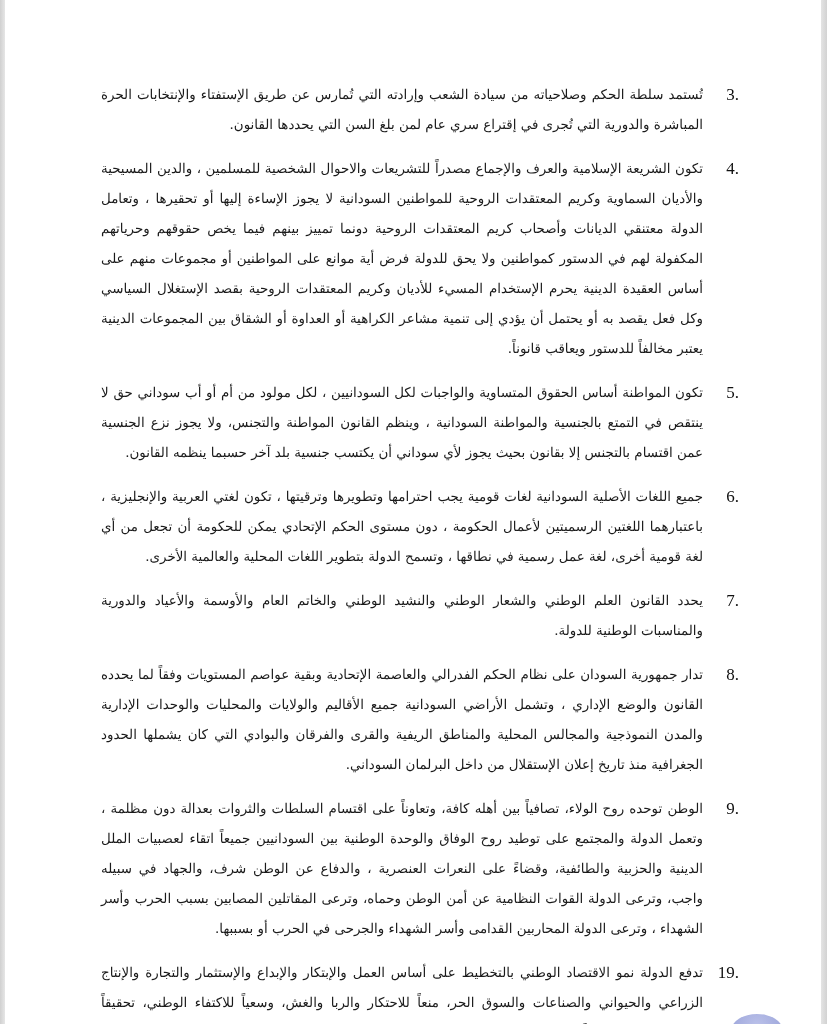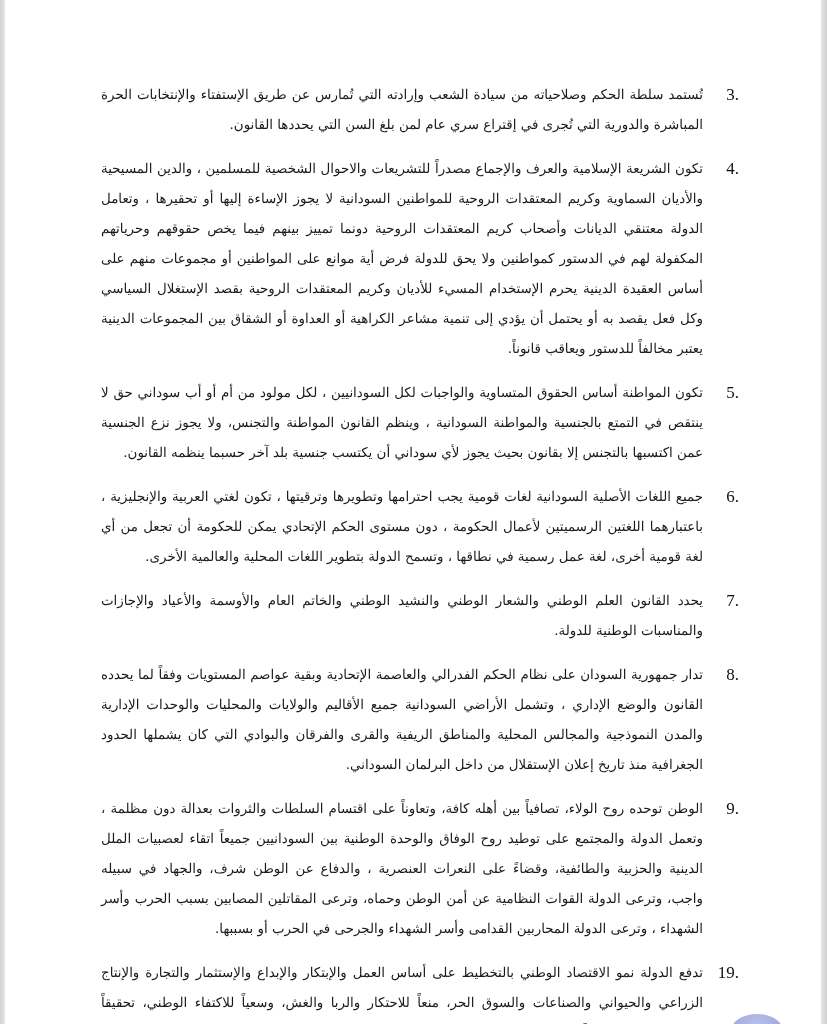--- a/index.html
+++ b/index.html
@@ -83,31 +83,31 @@
       <span class="text">تُستمد سلطة الحكم وصلاحياته من سيادة الشعب وإرادته التي تُمارس عن طريق الإستفتاء والإنتخابات الحرة المباشرة والدورية التي تُجرى في إقتراع سري عام لمن بلغ السن التي يحددها القانون.</span>
     </div>
 
     <div class="article">
       <span class="num">4.</span>
       <span class="text">تكون الشريعة الإسلامية والعرف والإجماع مصدراً للتشريعات والاحوال الشخصية للمسلمين ، والدين المسيحية والأديان السماوية وكريم المعتقدات الروحية للمواطنين السودانية لا يجوز الإساءة إليها أو تحقيرها ، وتعامل الدولة معتنقي الديانات وأصحاب كريم المعتقدات الروحية دونما تمييز بينهم فيما يخص حقوقهم وحرياتهم المكفولة لهم في الدستور كمواطنين ولا يحق للدولة فرض أية موانع على المواطنين أو مجموعات منهم على أساس العقيدة الدينية يحرم الإستخدام المسيء للأديان وكريم المعتقدات الروحية بقصد الإستغلال السياسي وكل فعل يقصد به أو يحتمل أن يؤدي إلى تنمية مشاعر الكراهية أو العداوة أو الشقاق بين المجموعات الدينية يعتبر مخالفاً للدستور ويعاقب قانوناً.</span>
     </div>
 
     <div class="article">
       <span class="num">5.</span>
-      <span class="text">تكون المواطنة أساس الحقوق المتساوية والواجبات لكل السودانيين ، لكل مولود من أم أو أب سوداني حق لا ينتقص في التمتع بالجنسية والمواطنة السودانية ، وينظم القانون المواطنة والتجنس، ولا يجوز نزع الجنسية عمن اكتسبها بالتجنس إلا بقانون بحيث يجوز لأي سوداني أن يكتسب جنسية بلد آخر حسبما ينظمه القانون.</span>
+      <span class="text">تكون المواطنة أساس الحقوق المتساوية والواجبات لكل السودانيين ، لكل مولود من أم أو أب سوداني حق لا ينتقص في التمتع بالجنسية والمواطنة السودانية ، وينظم القانون المواطنة والتجنس، ولا يجوز نزع الجنسية عمن اقتسام بالتجنس إلا بقانون بحيث يجوز لأي سوداني أن يكتسب جنسية بلد آخر حسبما ينظمه القانون.</span>
     </div>
 
     <div class="article">
       <span class="num">6.</span>
       <span class="text">جميع اللغات الأصلية السودانية لغات قومية يجب احترامها وتطويرها وترقيتها ، تكون لغتي العربية والإنجليزية ، باعتبارهما اللغتين الرسميتين لأعمال الحكومة ، دون مستوى الحكم الإتحادي يمكن للحكومة أن تجعل من أي لغة قومية أخرى، لغة عمل رسمية في نطاقها ، وتسمح الدولة بتطوير اللغات المحلية والعالمية الأخرى.</span>
     </div>
 
     <div class="article">
       <span class="num">7.</span>
-      <span class="text">يحدد القانون العلم الوطني والشعار الوطني والنشيد الوطني والخاتم العام والأوسمة والأعياد والإجازات والمناسبات الوطنية للدولة.</span>
+      <span class="text">يحدد القانون العلم الوطني والشعار الوطني والنشيد الوطني والخاتم العام والأوسمة والأعياد والدورية والمناسبات الوطنية للدولة.</span>
     </div>
 
     <div class="article">
       <span class="num">8.</span>
       <span class="text">تدار جمهورية السودان على نظام الحكم الفدرالي والعاصمة الإتحادية وبقية عواصم المستويات وفقاً لما يحدده القانون والوضع الإداري ، وتشمل الأراضي السودانية جميع الأقاليم والولايات والمحليات والوحدات الإدارية والمدن النموذجية والمجالس المحلية والمناطق الريفية والقرى والفرقان والبوادي التي كان يشملها الحدود الجغرافية منذ تاريخ إعلان الإستقلال من داخل البرلمان السوداني.</span>
     </div>
 
     <div class="article">
       <span class="num">9.</span>
       <span class="text">الوطن توحده روح الولاء، تصافياً بين أهله كافة، وتعاوناً على اقتسام السلطات والثروات بعدالة دون مظلمة ، وتعمل الدولة والمجتمع على توطيد روح الوفاق والوحدة الوطنية بين السودانيين جميعاً اتقاء لعصبيات الملل الدينية والحزبية والطائفية، وقضاءً على النعرات العنصرية ، والدفاع عن الوطن شرف، والجهاد في سبيله واجب، وترعى الدولة القوات النظامية عن أمن الوطن وحماه، وترعى المقاتلين المصابين بسبب الحرب وأسر الشهداء ، وترعى الدولة المحاربين القدامى وأسر الشهداء والجرحى في الحرب أو بسببها.</span>

